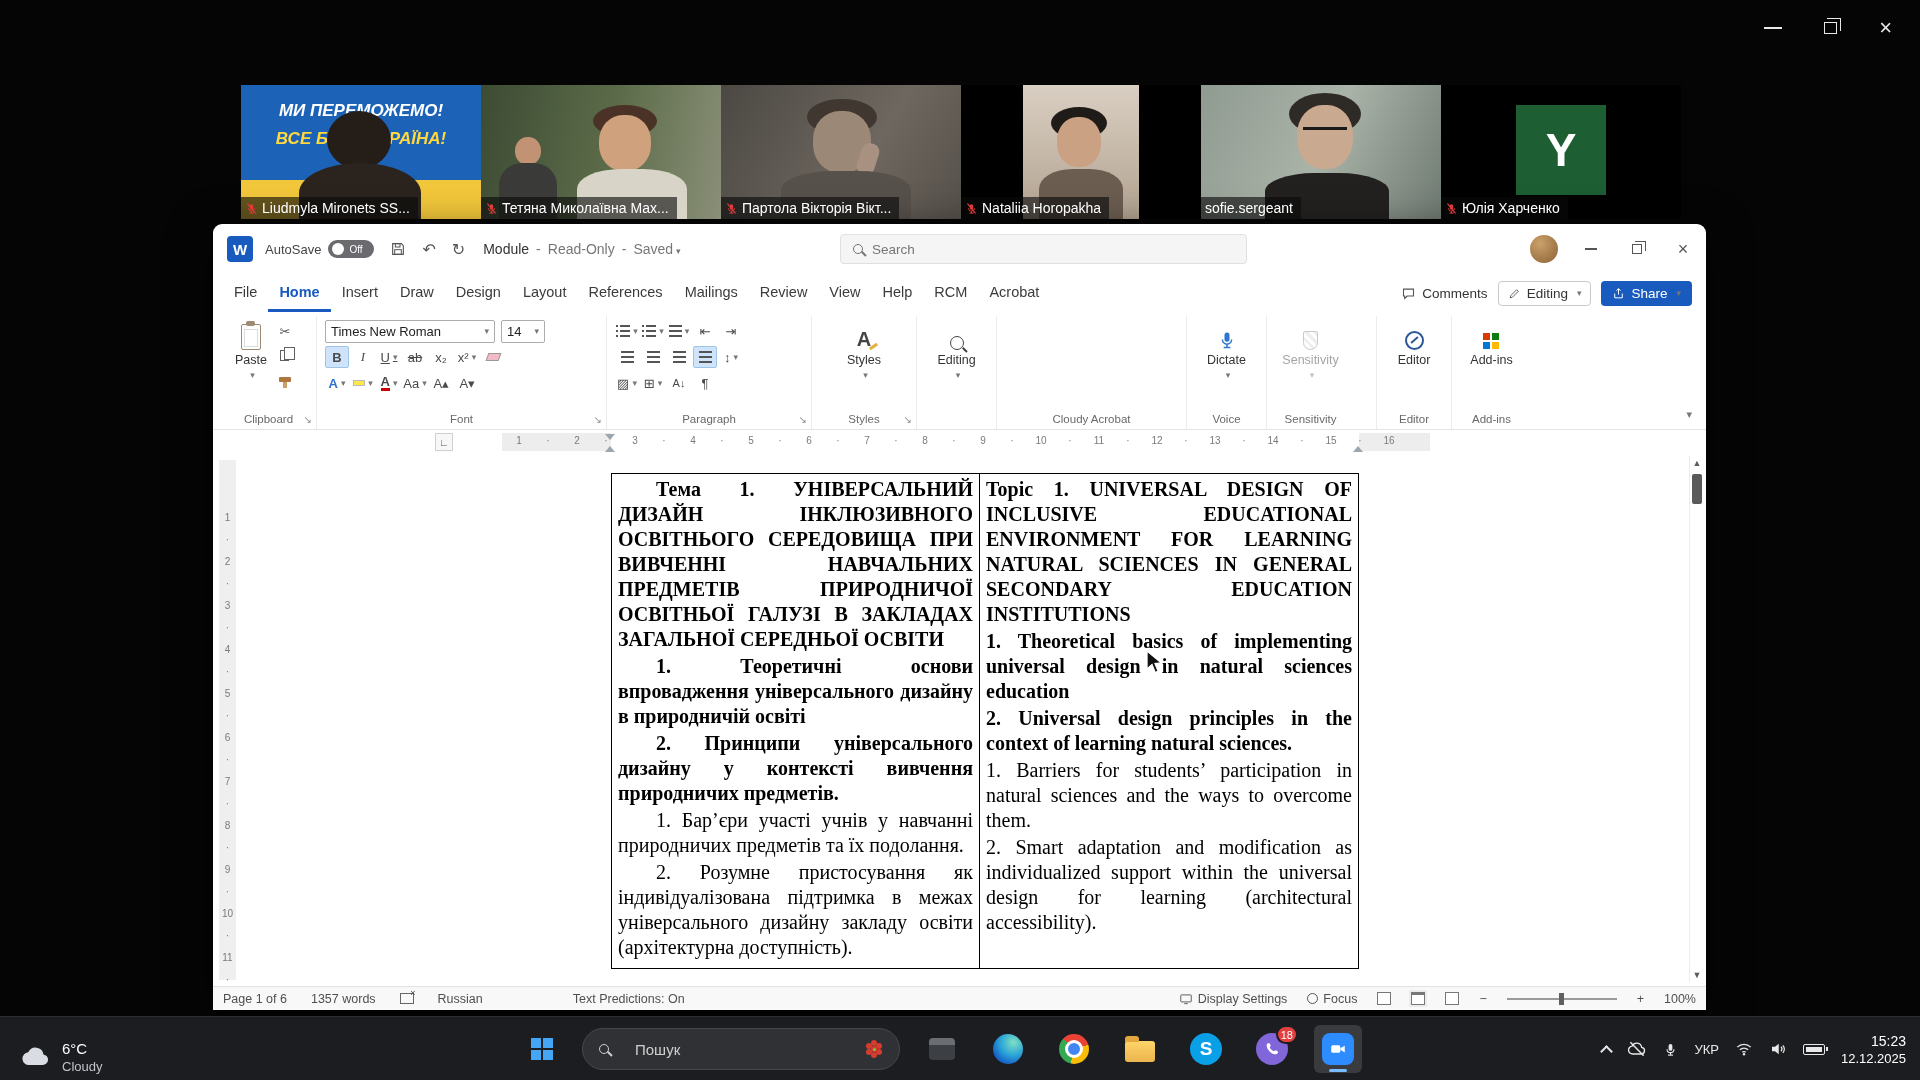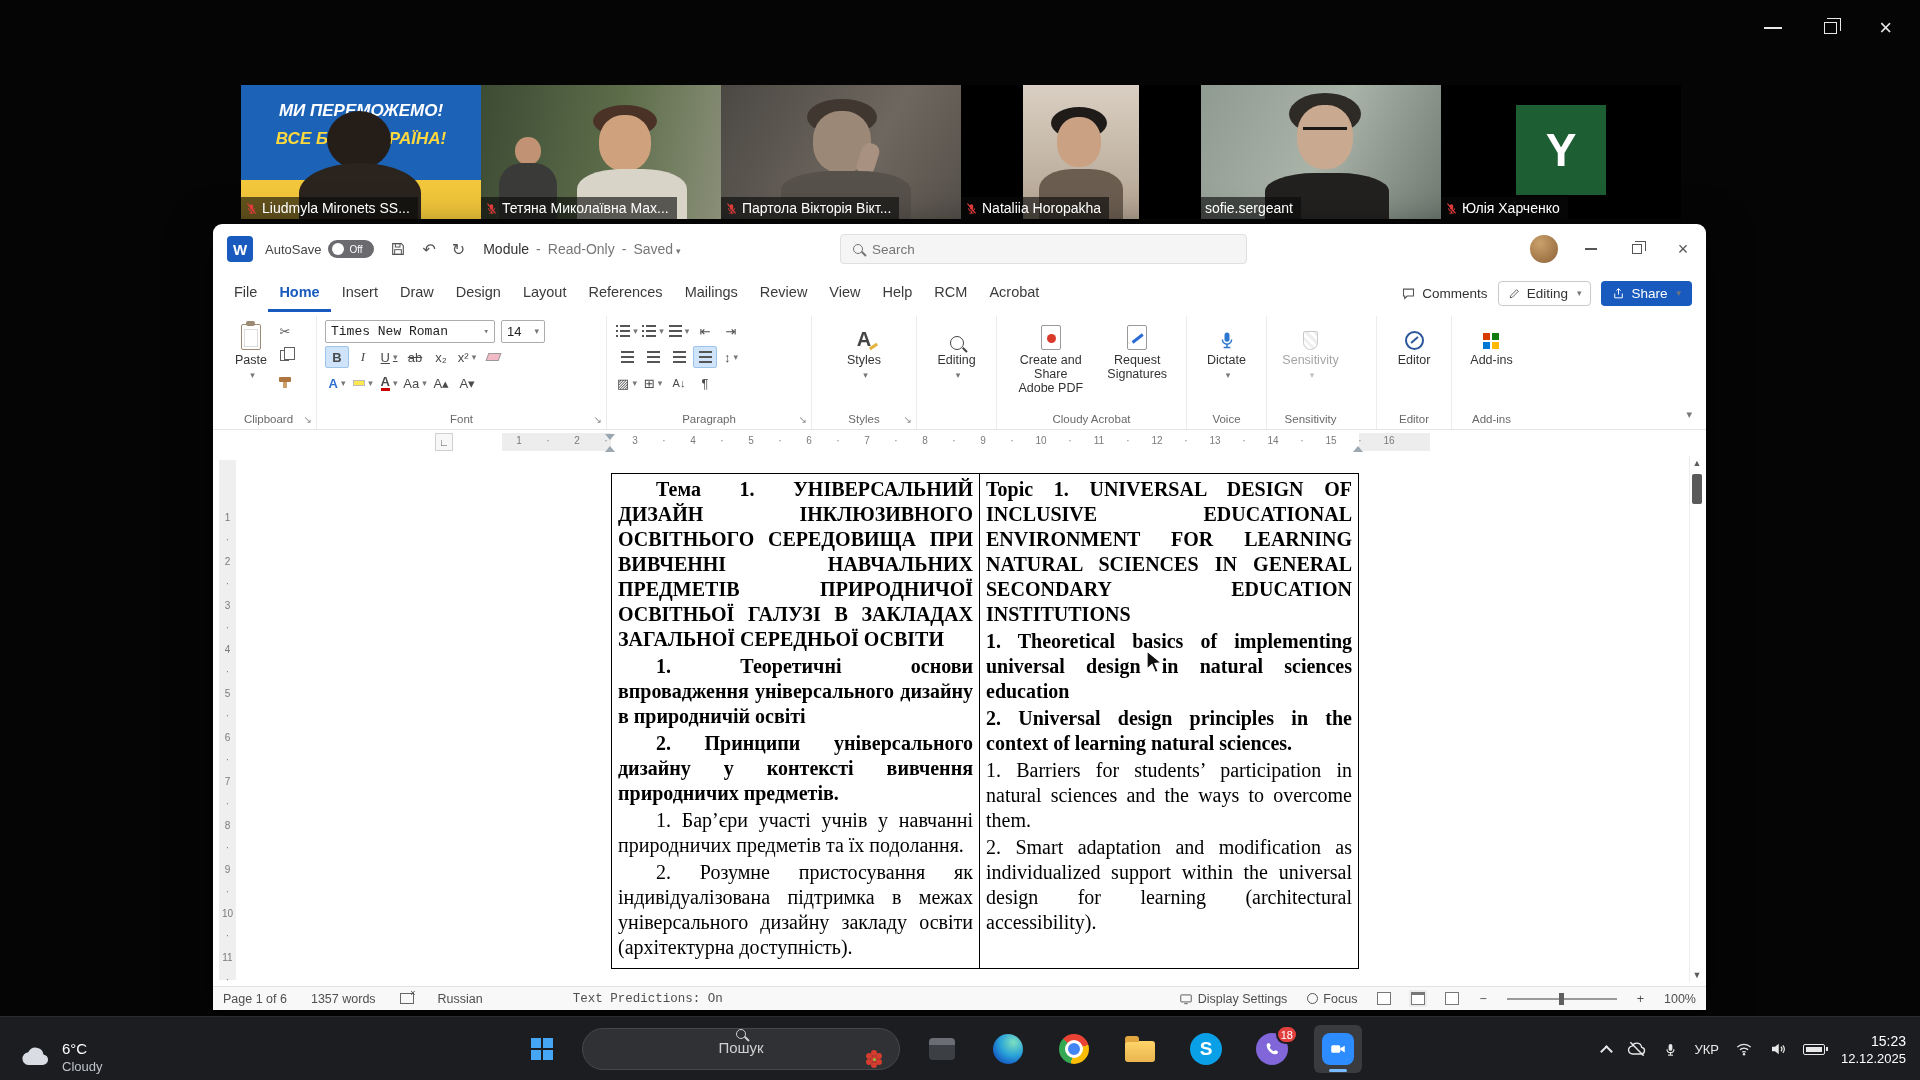--- a/index.html
+++ b/index.html
@@ -127,41 +127,41 @@
   .dtable p { margin:2px; text-align:justify; line-height:25px; }
   .cL p { text-indent:38px; }
   .b { font-weight:bold; }
   .wscroll { position:absolute; right:2px; top:2px; width:15px; height:526px; border-left:1px solid #ededed; }
   .sarr { position:absolute; left:0; right:0; text-align:center; color:#5c5c5c; font-size:9px; }
   .sthumb { position:absolute; left:2px; top:18px; width:10px; height:30px; background:#5a5a5a; border-radius:2px; }
 
   
   .wstatus { position:absolute; left:0; bottom:0; width:100%; height:24px; background:#f8f8f8; border-top:1px solid #e2e2e2; display:flex; align-items:center; font-size:12.5px; color:#4f4f4f; padding:0 10px; gap:24px; }
   .st { display:flex; align-items:center; gap:5px; white-space:nowrap; }
-  .predict { margin-left:66px;font-family:Liberation Mono, monospace; }
+  .predict { margin-left:66px; }
   .stright { margin-left:auto; display:flex; align-items:center; gap:20px; }
   .book { width:14px; height:11px; border:1px solid #666; position:relative; background:linear-gradient(to right,transparent 48%, #666 48%, #666 52%, transparent 52%); }
   .book::after { content:"×"; position:absolute; right:-3px; top:-6px; font-size:9px; color:#444; }
   .focusic { width:11px; height:11px; border:1.4px solid #555; border-radius:50%; }
   .vw { width:14px;height:13px;border:1px solid #777; background:#fff; }
   .vw.mid { background:#d9d9d9; outline:2px solid #ececec; }
   .vw.pg { background:linear-gradient(#777 0 2px, #fff 2px); }
   .zslider { width:110px; height:2px; background:#9a9a9a; position:relative; }
   .zslider::after { content:''; position:absolute; left:52px; top:-5px; width:5px; height:12px; background:#5f5f5f; }
 
   
   .tbar { position:absolute; left:0; bottom:0; width:1920px; height:64px; background:#1c1d20; border-top:1px solid #2c2d30; }
   .weather { position:absolute; left:20px; top:0; height:80px; display:flex; gap:10px; align-items:center; color:#fff; }
   .wt1 { font-size:15px; }
   .wt2 { font-size:13px; color:#bfc3c9; }
   .tcenter { position:absolute; left:520px; top:0; height:64px; display:flex; gap:18px; align-items:center; }
   .start { width:44px; height:44px; display:flex; align-items:center; justify-content:center; border-radius:6px; }
   .winlogo { width:22px; height:22px; display:grid; grid-template-columns:10px 10px; grid-template-rows:10px 10px; gap:2px; }
   .winlogo i { background:#45a6f5; display:block; }
-  .tsearch { width:318px; height:42px; border-radius:21px; background:#303134; border:1px solid #46474a; display:flex; align-items:center; gap:0; padding:0 16px; color:#cfcfcf; font-size:15px;flex-direction:column; }
+  .tsearch { width:318px; height:42px; border-radius:21px; background:#303134; border:1px solid #46474a; display:flex; align-items:center; gap:26px; padding:0 16px; color:#cfcfcf; font-size:15px; }
   .flower { width:6px; height:6px; border-radius:50%; background:#d43c2f; box-shadow:0 -6px 0 #d43c2f, 5px -3px 0 #d43c2f, 5px 3px 0 #d43c2f, 0 6px 0 #d43c2f, -5px 3px 0 #d43c2f, -5px -3px 0 #d43c2f; margin-left:auto; margin-right:6px; position:relative; }
   .flower::after { content:''; position:absolute; left:1.5px; top:1.5px; width:3px; height:3px; border-radius:50%; background:#8fbf3f; }
   .tico { width:48px; height:48px; border-radius:6px; display:flex; align-items:center; justify-content:center; position:relative; }
   .tico.activeapp { background:#3a3b3f; }
   .ind { position:absolute; bottom:1px; left:15px; width:18px; height:3px; border-radius:2px; background:#79bbff; }
   .darkapp { width:26px; height:22px; border-radius:4px; background:linear-gradient(#6a6e74 0 32%, #3c3f44 32%); }
   .edge { width:30px; height:30px; border-radius:50%; background:radial-gradient(circle at 68% 28%, #7ee0c0, #2aa3d8 45%, #1868c8 72%, #124a9b); }
   .chrome { width:30px; height:30px; border-radius:50%; background:conic-gradient(from -45deg, #ea4335 0 33%, #fbbc05 33% 66%, #34a853 66% 100%); display:flex; align-items:center; justify-content:center; }
   .chrome::after { content:''; width:12px; height:12px; border-radius:50%; background:#4285f4; border:3px solid #fff; }
   .folder { width:30px; height:21px; background:linear-gradient(#ffd568,#eab44e); border-radius:3px; position:relative; margin-top:5px; }
@@ -440,21 +440,21 @@
             <span class="rsmall">
                 <span class="ic-fp"></span>
               </span>
           </div>
         </div>
         <div class="rlabel">Clipboard</div>
       </div>
 
       <div class="rgroup rlaunch" style="width:290px;">
         <div class="rrow">
-          <span class="combo car" style="width:170px;font-family:Liberation Mono, monospace;">
+          <span class="combo car" style="width:170px;">
               <span>Times New Roman</span>
             </span>
           <span class="combo car" style="width:44px;margin-left:4px;">
               <span>14</span>
             </span>
         </div>
         <div class="rrow">
           <span class="rsmall" style="font-weight:bold;background:#cfe4fa;border:1px solid #9fc4ea;border-radius:2px;">B</span>
           <span class="rsmall" style="font-style:italic;font-family:'Liberation Serif',serif;">I</span>
           <span class="rsmall car" style="text-decoration:underline;">U</span>
@@ -537,36 +537,20 @@
       <div class="rgroup" style="width:80px;">
         <div class="rbig car">
           <span class="ictop">
               <span class="mag" style="width:14px;height:14px;color:#444;"></span>
             </span>
           <span>Editing</span>
         </div>
       </div>
 
       <div class="rgroup" style="width:190px;">
-        <div style="display:flex;">
-          <div class="rbig" style="width:92px;">
-            <span class="ictop">
-                <span class="ic-pdf"></span>
-              </span>
-            <span>Create and Share</span>
-            <span style="margin-top:-3px;">Adobe PDF</span>
-          </div>
-          <div class="rbig" style="width:82px;">
-            <span class="ictop">
-                <span class="ic-sig"></span>
-              </span>
-            <span>Request</span>
-            <span style="margin-top:-3px;">Signatures</span>
-          </div>
-        </div>
         <div class="rlabel">Cloudy Acrobat</div>
       </div>
 
       <div class="rgroup" style="width:80px;">
         <div class="rbig car">
           <span class="ictop">
               <svg width="20" height="20" style="color:#2e77d0">
                 <use href="#i-mic"></use>
               </svg>
             </span>

